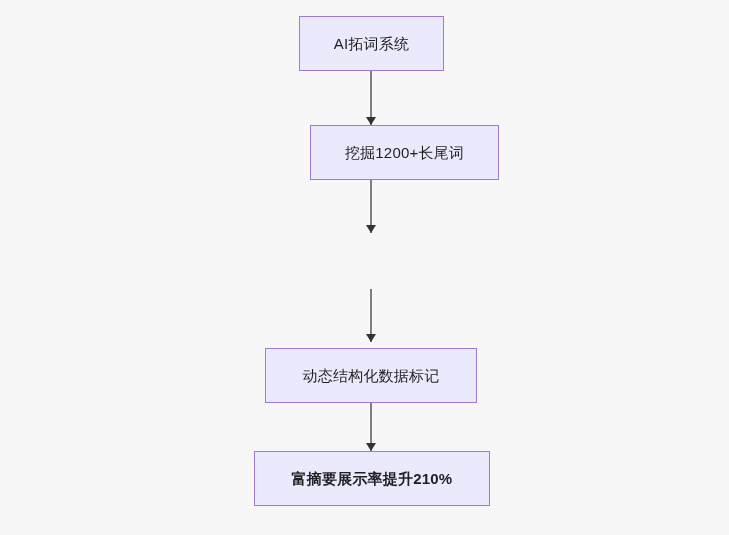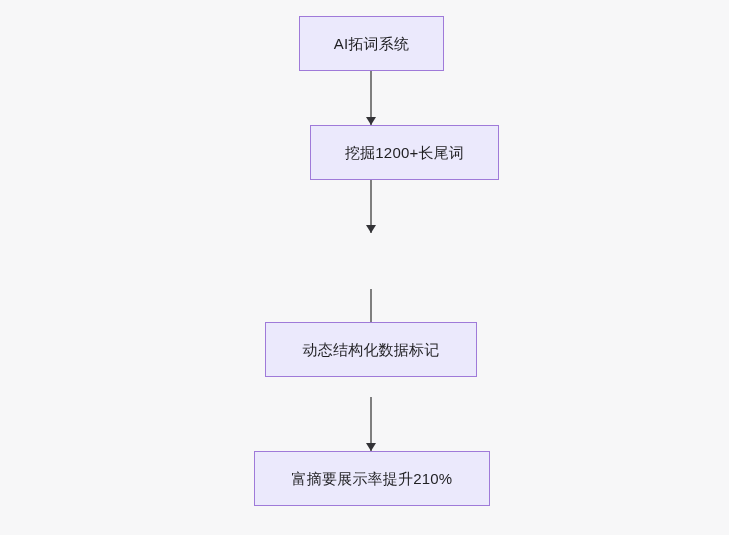--- a/index.html
+++ b/index.html
@@ -72,20 +72,20 @@
     <div class="connector" style="left: 370px; top: 397px; height: 54px;"></div>
     <div class="arrowhead" style="left: 366px; top: 443px;"></div>
   </div>
 
   <div class="node" style="left: 299px; top: 16px; width: 145px; height: 55px;">
     <span class="node-label">AI拓词系统</span>
   </div>
   <div class="node" style="left: 278px; top: 125px; width: 189px; height: 55px; margin-left: 32px;">
     <span class="node-label">挖掘1200+长尾词</span>
   </div>
-  <div class="node" style="left: 265px; top: 322px; width: 212px; height: 55px;">
+  <div class="node" style="left: 265px; top: 348px; width: 212px; height: 55px;">
     <span class="node-label">动态结构化数据标记</span>
   </div>
-  <div class="node" style="left: 254px; top: 451px; width: 236px; height: 55px;">
+  <div class="node" style="left: 254px; top: 451px; width: 236px; height: 55px; font-weight: bold;">
     <span class="node-label">富摘要展示率提升210%</span>
   </div>
 
 </div>
 
 </body></html>

